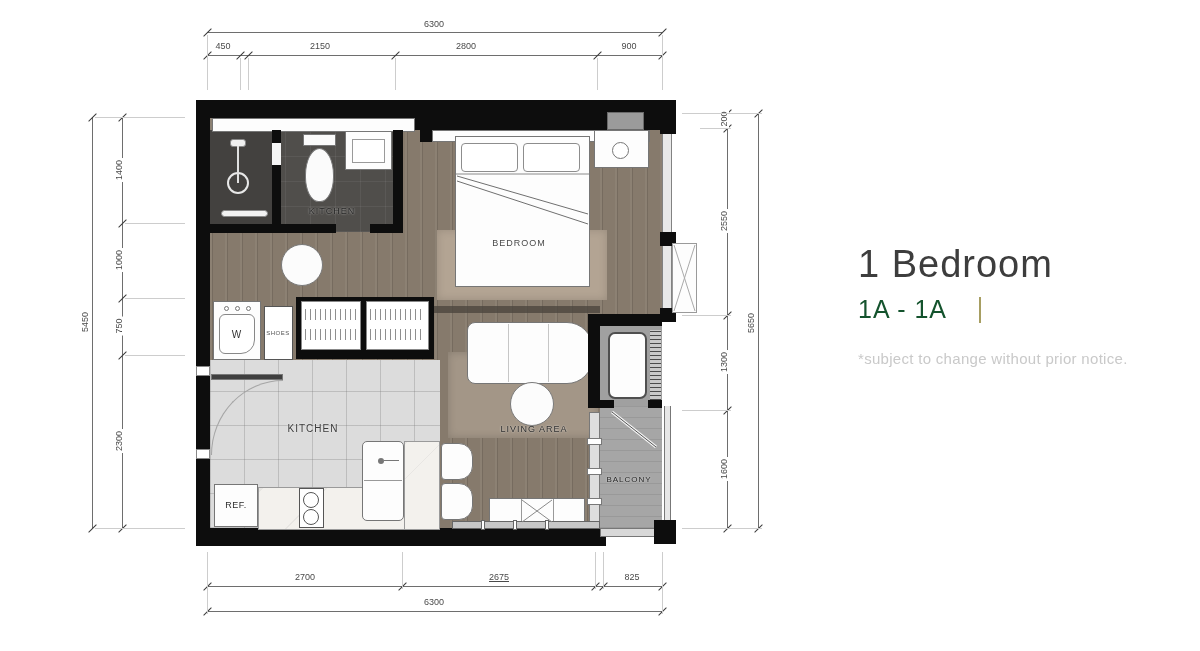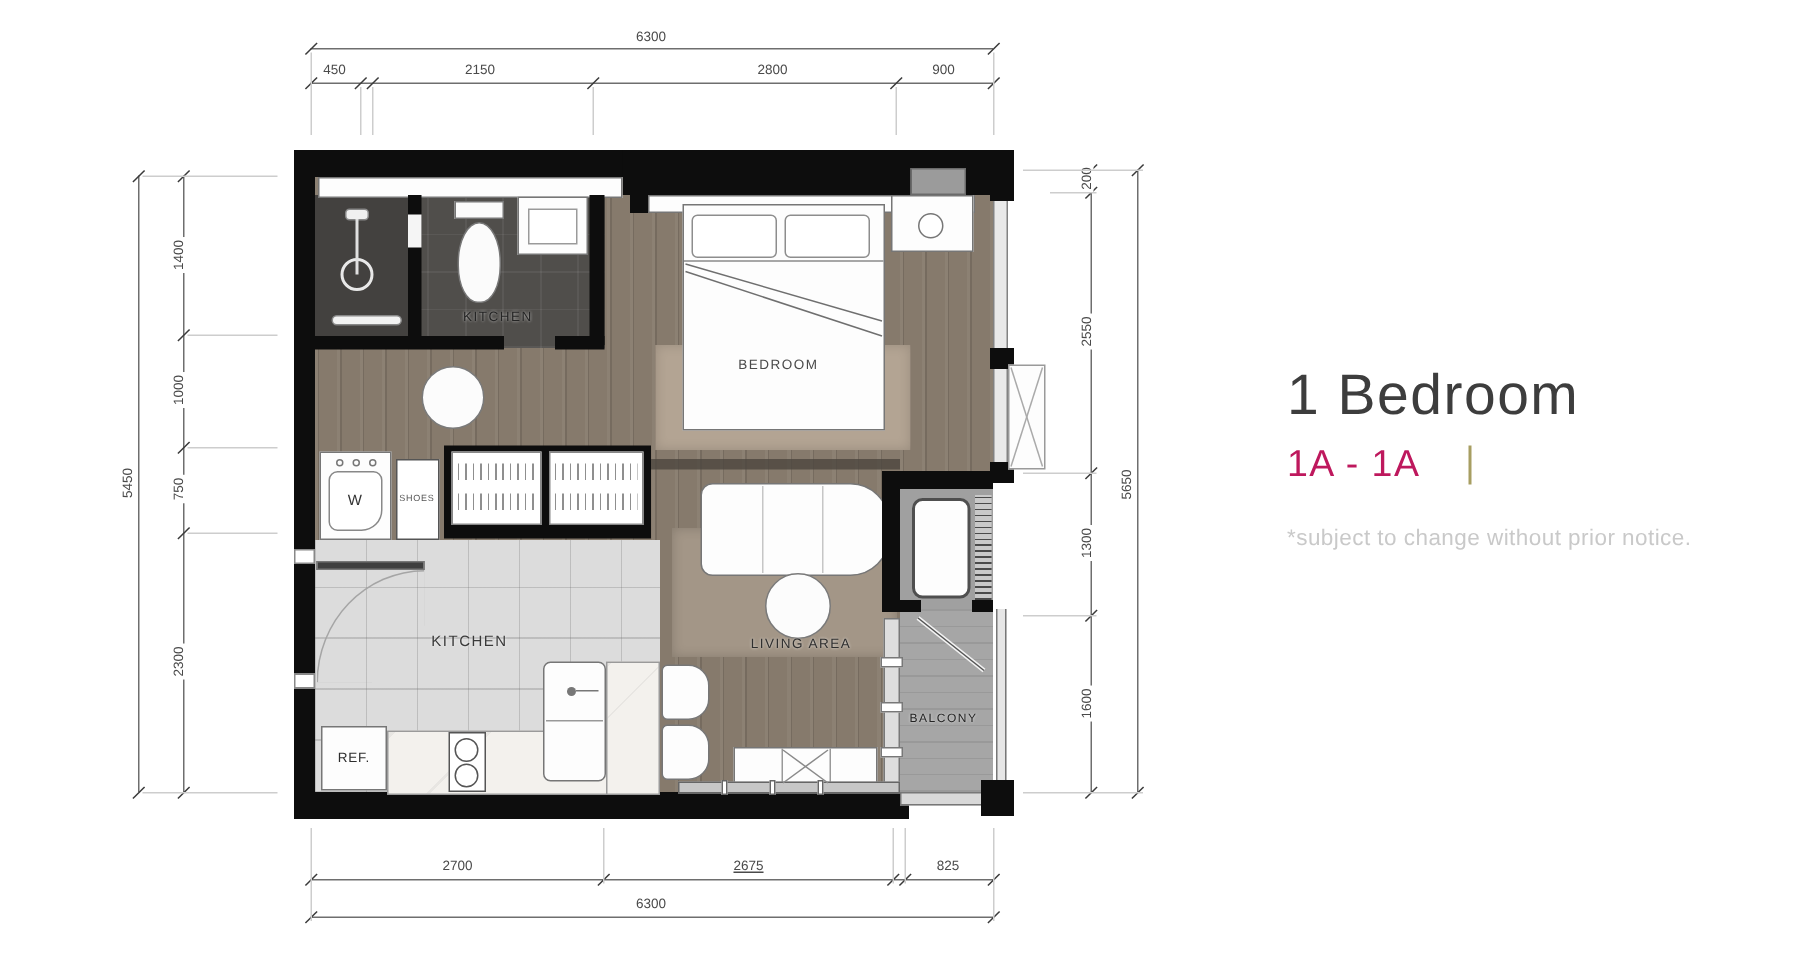--- a/index.html
+++ b/index.html
@@ -29,21 +29,21 @@
   .dl{background:#6e6e6e;}
   .tk{position:absolute;width:11px;height:1px;background:#3a3a3a;transform:rotate(-45deg);}
   .ext{background:#cdcdcd;}
   .dlab{position:absolute;font-size:9px;color:#4a4a4a;background:#fff;padding:0 2px;transform:translate(-50%,-50%);white-space:nowrap;}
   .dlab.rot{transform:translate(-50%,-50%) rotate(-90deg);}
   .rlab{position:absolute;transform:translate(-50%,-50%);font-size:9px;letter-spacing:1px;color:#2d2d2d;white-space:nowrap;text-shadow:0 0 2px rgba(255,255,255,.75);}
   
   .info{position:absolute;left:858px;top:243px;width:340px;}
   .info-title{font-size:38px;color:#3d3d3d;letter-spacing:1px;}
   .info-types{margin-top:16px;font-size:12px;font-weight:bold;letter-spacing:1.6px;color:#2b2b2b;}
-  .info-row{margin-top:9px;display:flex;align-items:center;font-size:25px;color:#be185d;letter-spacing:1px;}
+  .info-row{margin-top:9px;display:flex;align-items:center;font-size:25px;color:#14532d;letter-spacing:1px;}
   .info-sep{width:2px;height:26px;margin:0 32px;}
   .info-note{margin-top:26px;font-size:15px;color:#c9c9c9;letter-spacing:.3px;}
   svg.lines{position:absolute;left:0;top:0;pointer-events:none;}
 </style>
 </head>
 <body>
 
 <div id="canvas">
 
   <div class="abs wood" style="left:210px;top:118px;width:452px;height:410px;"></div>
@@ -185,21 +185,21 @@
   <div class="dlab" style="left:434px;top:24px;">6300</div>
   <div class="abs dl" style="left:207px;top:55px;width:455px;height:1px;"></div>
   <span class="tk" style="left:202px;top:55px;"></span>
   <span class="tk" style="left:235px;top:55px;"></span>
   <span class="tk" style="left:243px;top:55px;"></span>
   <span class="tk" style="left:390px;top:55px;"></span>
   <span class="tk" style="left:592px;top:55px;"></span>
   <span class="tk" style="left:657px;top:55px;"></span>
   <div class="dlab" style="left:223px;top:46px;">450</div>
   <div class="dlab" style="left:320px;top:46px;">2150</div>
-  <div class="dlab" style="left:515px;top:46px;">2800</div>
+  <div class="dlab" style="left:466px;top:46px;">2800</div>
   <div class="dlab" style="left:629px;top:46px;">900</div>
   <div class="abs ext" style="left:207px;top:35px;width:1px;height:55px;"></div>
   <div class="abs ext" style="left:240px;top:58px;width:1px;height:32px;"></div>
   <div class="abs ext" style="left:248px;top:58px;width:1px;height:32px;"></div>
   <div class="abs ext" style="left:395px;top:58px;width:1px;height:32px;"></div>
   <div class="abs ext" style="left:597px;top:58px;width:1px;height:32px;"></div>
   <div class="abs ext" style="left:662px;top:35px;width:1px;height:55px;"></div>
 
   <div class="abs dl" style="left:207px;top:586px;width:455px;height:1px;"></div>
   <span class="tk" style="left:202px;top:586px;"></span>

